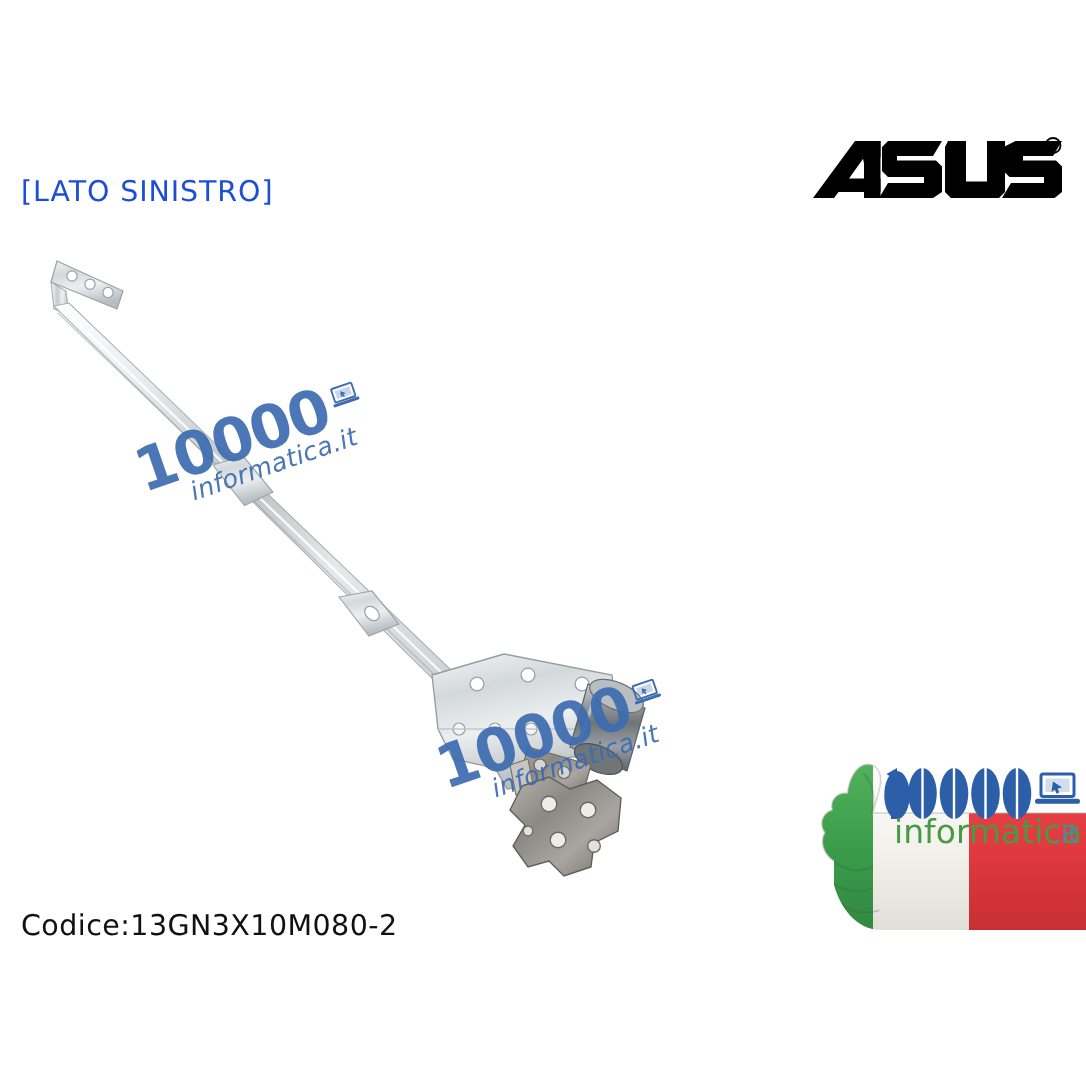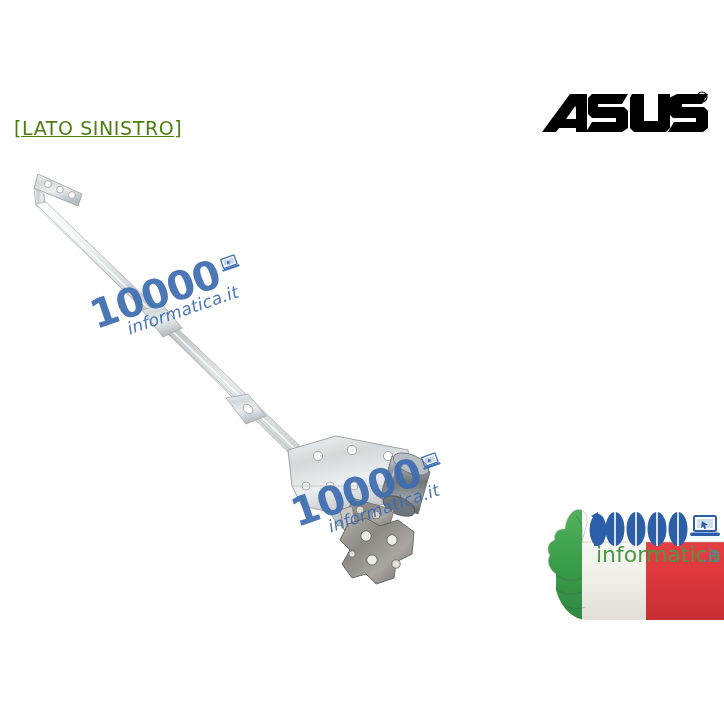--- a/index.html
+++ b/index.html
@@ -18,23 +18,22 @@
 
   
   .label-side {
     position: absolute;
     left: 14px;
     top: 117px;
     font-family: "DejaVu Sans", "Liberation Sans", sans-serif;
     font-size: 19px;
     font-weight: 400;
     letter-spacing: 0.6px;
-    color: #4d7c0f;
+    color: #1d4ed8;
     white-space: nowrap;
-    text-decoration: underline;
   }
   .label-code {
     position: absolute;
     left: 14px;
     top: 606px;
     font-family: "DejaVu Sans", "Liberation Sans", sans-serif;
     font-size: 19px;
     font-weight: 400;
     letter-spacing: 0.3px;
     color: #111111;
@@ -365,14 +364,15 @@
         <rect x="161" y="19" width="16" height="9" fill="#2c5fa8" opacity="0.22"></rect>
         <path d="M166 21 L172 25 L169 25.6 L170.2 28.4 L168.4 29.1 L167.3 26.3 L165 28 Z" fill="#2c5fa8"></path>
         <rect x="154" y="32.5" width="30" height="3.4" rx="1.7" fill="#2c5fa8"></rect>
       </g>
 
       <text x="60" y="62" font-family="DejaVu Sans, Liberation Sans, sans-serif" font-size="22" font-weight="400" fill="#4a9a45">informatica</text>
       <text x="166" y="62" font-family="DejaVu Sans, Liberation Sans, sans-serif" font-size="17" font-weight="400" fill="#5a7fb5">.it</text>
     </svg>
   </div>
 
+  <div class="label-code">Codice:13GN3X10M080-2</div>
 
 </div>
 
 </body></html>

